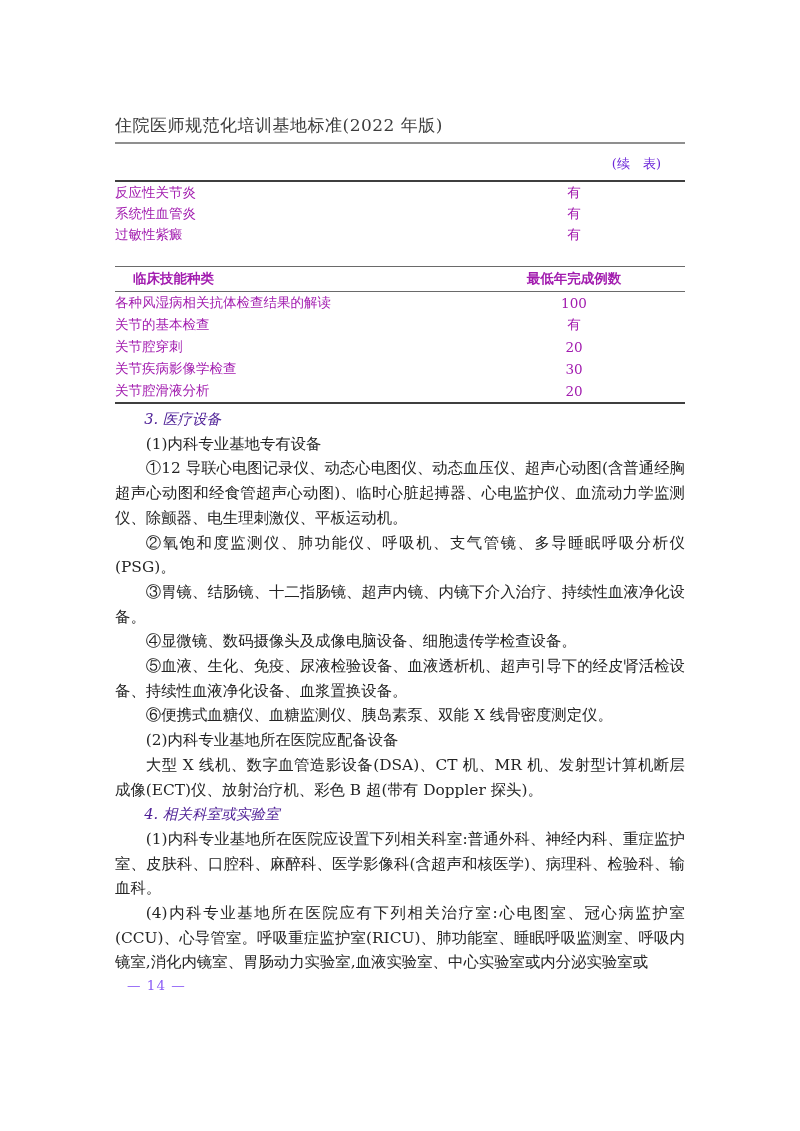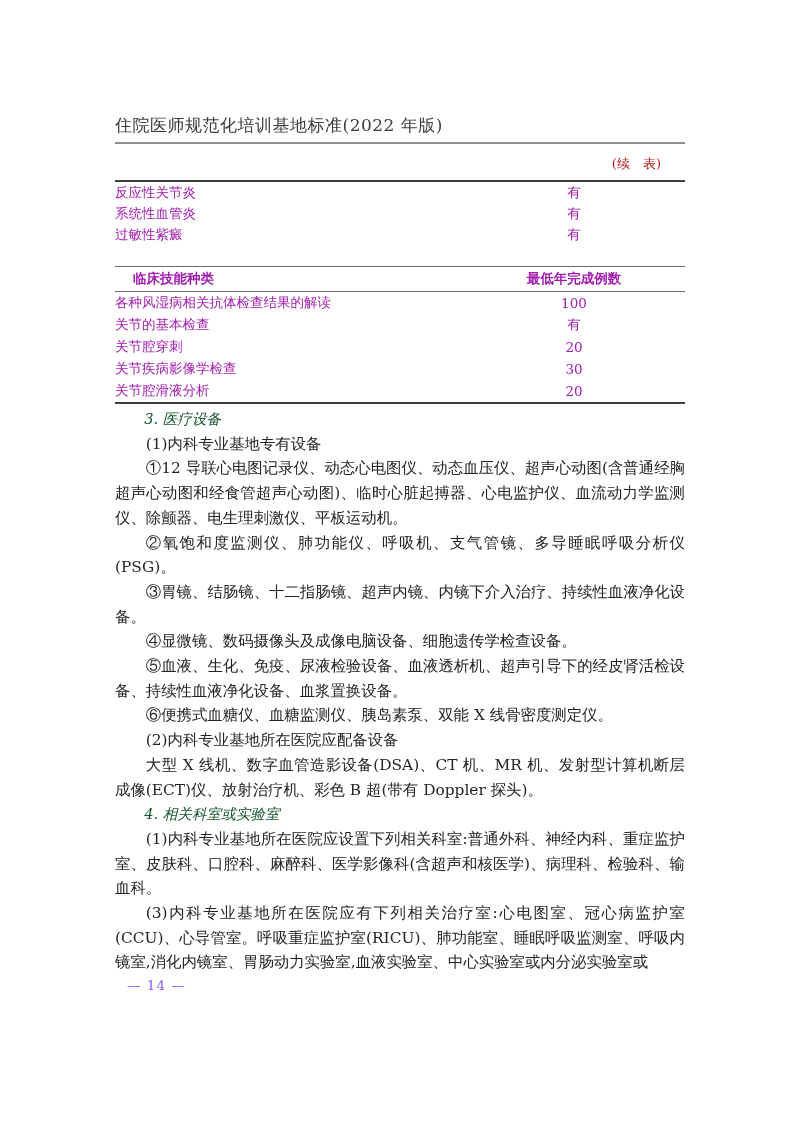--- a/index.html
+++ b/index.html
@@ -16,21 +16,21 @@
     position:absolute; left:115px; top:114px; width:570px;
     font-size:17px; letter-spacing:0.5px; color:#3c3c3c;
   }
   .header-rule {
     position:absolute; left:115px; top:142px; width:570px; height:2px;
     background:#8f8f8f;
   }
   .continued-note {
     position:absolute; left:115px; top:155px; width:570px;
     box-sizing:border-box; padding-right:24px;
-    text-align:right; font-size:13px; color:#b91c1c;
+    text-align:right; font-size:13px; color:#6d28d9;
   }
   
   .skills-table {
     position:absolute; left:115px; top:180px; width:570px;
     border-top:2px solid #3f3f3f; border-bottom:2px solid #3f3f3f;
     font-size:13.5px; color:#a21caf;
   }
   .trow { display:flex; align-items:center; height:21px; }
   .trow.skill { height:22px; }
   .thead {
@@ -43,21 +43,21 @@
   .thead .cell-label { padding-left:18px; }
   .cell-value { flex:0 0 222px; text-align:center; white-space:nowrap; }
   
   .body-text {
     position:absolute; left:115px; top:407px; width:570px;
     font-size:15.4px; line-height:24.7px;
     text-align:justify; text-justify:inter-ideograph;
     color:#242424;
   }
   .body-text p { margin:0; text-indent:2em; }
-  .body-text p.kai { font-style:italic; font-size:14.6px; color:#14532d; }
+  .body-text p.kai { font-style:italic; font-size:14.6px; color:#4c1d95; }
   
   .page-number {
     position:absolute; left:127px; top:977px;
     font-size:13.5px; color:#8b5cf6; letter-spacing:1px;
   }
 </style>
 </head>
 <body>
 
 <div class="page">
@@ -114,18 +114,18 @@
     <p>①12 导联心电图记录仪、动态心电图仪、动态血压仪、超声心动图(含普通经胸超声心动图和经食管超声心动图)、临时心脏起搏器、心电监护仪、血流动力学监测仪、除颤器、电生理刺激仪、平板运动机。</p>
     <p>②氧饱和度监测仪、肺功能仪、呼吸机、支气管镜、多导睡眠呼吸分析仪(PSG)。</p>
     <p>③胃镜、结肠镜、十二指肠镜、超声内镜、内镜下介入治疗、持续性血液净化设备。</p>
     <p>④显微镜、数码摄像头及成像电脑设备、细胞遗传学检查设备。</p>
     <p>⑤血液、生化、免疫、尿液检验设备、血液透析机、超声引导下的经皮肾活检设备、持续性血液净化设备、血浆置换设备。</p>
     <p>⑥便携式血糖仪、血糖监测仪、胰岛素泵、双能 X 线骨密度测定仪。</p>
     <p>(2)内科专业基地所在医院应配备设备</p>
     <p>大型 X 线机、数字血管造影设备(DSA)、CT 机、MR 机、发射型计算机断层成像(ECT)仪、放射治疗机、彩色 B 超(带有 Doppler 探头)。</p>
     <p class="kai">4. 相关科室或实验室</p>
     <p>(1)内科专业基地所在医院应设置下列相关科室:普通外科、神经内科、重症监护室、皮肤科、口腔科、麻醉科、医学影像科(含超声和核医学)、病理科、检验科、输血科。</p>
-    <p>(3)内科专业基地所在医院应有下列相关治疗室:心电图室、冠心病监护室(CCU)、心导管室。呼吸重症监护室(RICU)、肺功能室、睡眠呼吸监测室、呼吸内镜室,消化内镜室、胃肠动力实验室,血液实验室、中心实验室或内分泌实验室或</p>
+    <p>(4)内科专业基地所在医院应有下列相关治疗室:心电图室、冠心病监护室(CCU)、心导管室。呼吸重症监护室(RICU)、肺功能室、睡眠呼吸监测室、呼吸内镜室,消化内镜室、胃肠动力实验室,血液实验室、中心实验室或内分泌实验室或</p>
   </div>
 
   <div class="page-number">— 14 —</div>
 
 </div>
 
 </body></html>

